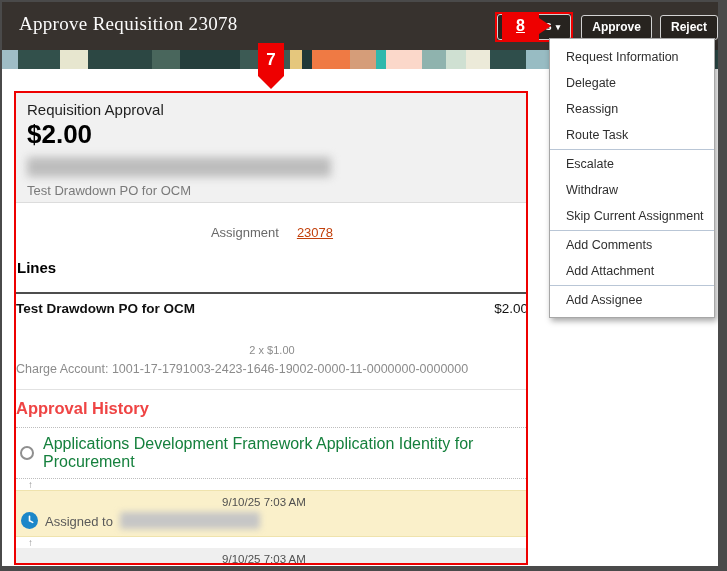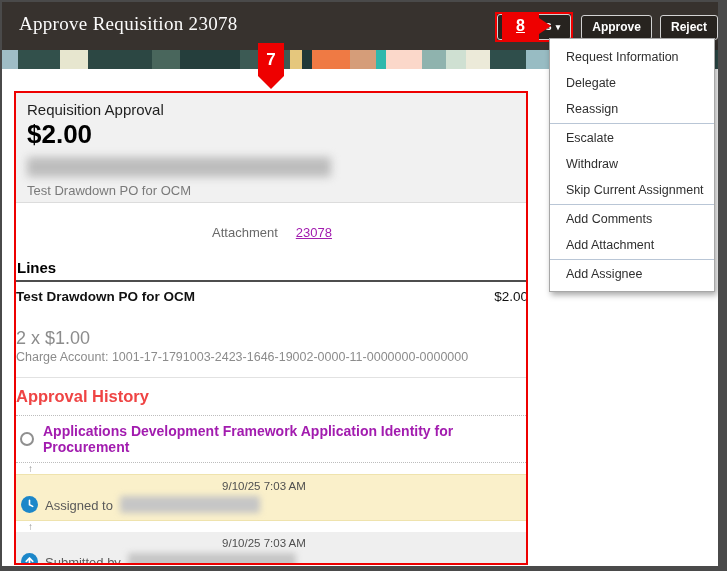--- a/index.html
+++ b/index.html
@@ -55,36 +55,36 @@
 
   .sum-card{height:110px;background:#f1f1f1;border-bottom:1px solid #dcdcdc;padding:8px 11px;overflow:hidden;}
   .sum-title{font-size:15px;color:#1f1f1f;line-height:17px;}
   .sum-amount{font-size:26px;font-weight:bold;color:#000;line-height:29px;margin-top:2px;}
   .redact{background:#bdbdbd;filter:blur(4px);border-radius:2px;}
   .sum-redact{width:304px;height:20px;margin-top:8px;}
   .sum-desc{font-size:13px;color:#7a7a7a;line-height:15px;margin-top:6px;}
 
   .req-row{display:flex;align-items:center;justify-content:center;padding:16px 0 0;font-size:13px;height:42px;}
   .req-label{color:#696969;}
-  .req-link{color:#a21caf;text-decoration:underline;margin-left:18px;cursor:pointer;}
-
-  .lines-h{margin:14px 0 0;font-size:15px;font-weight:bold;color:#000;padding:0 0 4px 1px;
+  .req-link{color:#c2410c;text-decoration:underline;margin-left:18px;cursor:pointer;}
+
+  .lines-h{margin:14px 0 0;font-size:15px;font-weight:bold;color:#000;padding:0 0 16px 1px;
     border-bottom:2px solid #4d4d4d;}
   .line-row{display:flex;justify-content:space-between;margin-top:7px;font-size:13.5px;color:#111;}
   .line-name{font-weight:bold;}
-  .line-qty{margin-top:27px;font-size:18px;color:#8c8c8c;line-height:15px;}
+  .line-qty{margin-top:27px;font-size:11px;color:#8c8c8c;line-height:15px;text-align:center;}
   .line-acct{margin-top:4px;font-size:12.5px;color:#8c8c8c;line-height:15px;}
   .sep{border:none;border-top:1px solid #e2e2e2;margin:12px 0 0;}
 
   .ah-h{margin-top:9px;font-size:16.5px;font-weight:bold;color:#ef4444;}
   .ah-list{margin-top:9px;}
   .ah-row1{border-top:1px dotted #bdbdbd;border-bottom:1px dotted #bdbdbd;padding:7px 4px;
     display:flex;align-items:center;gap:9px;}
   .ring{width:14px;height:14px;border:2px solid #8f8f8f;border-radius:50%;flex:0 0 auto;background:#fff;}
-  .ah-row1-label{font-size:14px;font-weight:bold;color:#a21caf;}
+  .ah-row1-label{font-size:16px;font-weight:normal;color:#15803d;}
   .connector{height:11px;padding-left:12px;color:#8f8f8f;font-size:10px;line-height:11px;}
   .ev{padding:4px 0 7px;}
   .ev.yellow{background:#faf0ca;border-top:1px solid #efe3ad;border-bottom:1px solid #efe3ad;}
   .ev.gray{background:#efefef;height:60px;}
   .ev-ts{text-align:center;font-size:11.5px;color:#4f4f4f;padding-right:16px;line-height:14px;}
   .ev-line{display:flex;align-items:flex-end;gap:7px;padding-left:5px;margin-top:3px;}
   .bicon{width:17px;height:17px;border-radius:50%;background:#1c87c9;flex:0 0 aupx;flex:0 0 auto;position:relative;}
   .bicon svg{position:absolute;left:0;top:0;}
   .ev-label{font-size:13px;color:#5a5a5a;}
   .ev-redact{height:17px;background:#c6c6c6;filter:blur(3px);}
@@ -111,20 +111,21 @@
 
   <div class="callout8">
     <div class="c8box">8</div>
     <div class="c8arrow"></div>
   </div>
 
   <div class="menu">
     <div class="menu-item">Request Information</div>
     <div class="menu-item">Delegate</div>
     <div class="menu-item">Reassign</div>
+    <div class="menu-item">Route Task</div>
     <div class="menu-sep"></div>
     <div class="menu-item">Escalate</div>
     <div class="menu-item">Withdraw</div>
     <div class="menu-item">Skip Current Assignment</div>
     <div class="menu-sep"></div>
     <div class="menu-item">Add Comments</div>
     <div class="menu-item">Add Attachment</div>
     <div class="menu-sep"></div>
     <div class="menu-item">Add Assignee</div>
   </div>
@@ -132,21 +133,21 @@
   <div class="content">
 
     <div class="sum-card">
       <div class="sum-title">Requisition Approval</div>
       <div class="sum-amount">$2.00</div>
       <div class="redact sum-redact"></div>
       <div class="sum-desc">Test Drawdown PO for OCM</div>
     </div>
 
     <div class="req-row">
-      <span class="req-label">Attachment</span>
+      <span class="req-label">Assignment</span>
       <a class="req-link">23078</a>
     </div>
 
     <div class="lines-h">Lines</div>
     <div class="line-row">
       <span class="line-name">Test Drawdown PO for OCM</span>
       <span>$2.00</span>
     </div>
     <div class="line-qty">2 x $1.00</div>
     <div class="line-acct">Charge Account: 1001-17-1791003-2423-1646-19002-0000-11-0000000-0000000</div>

